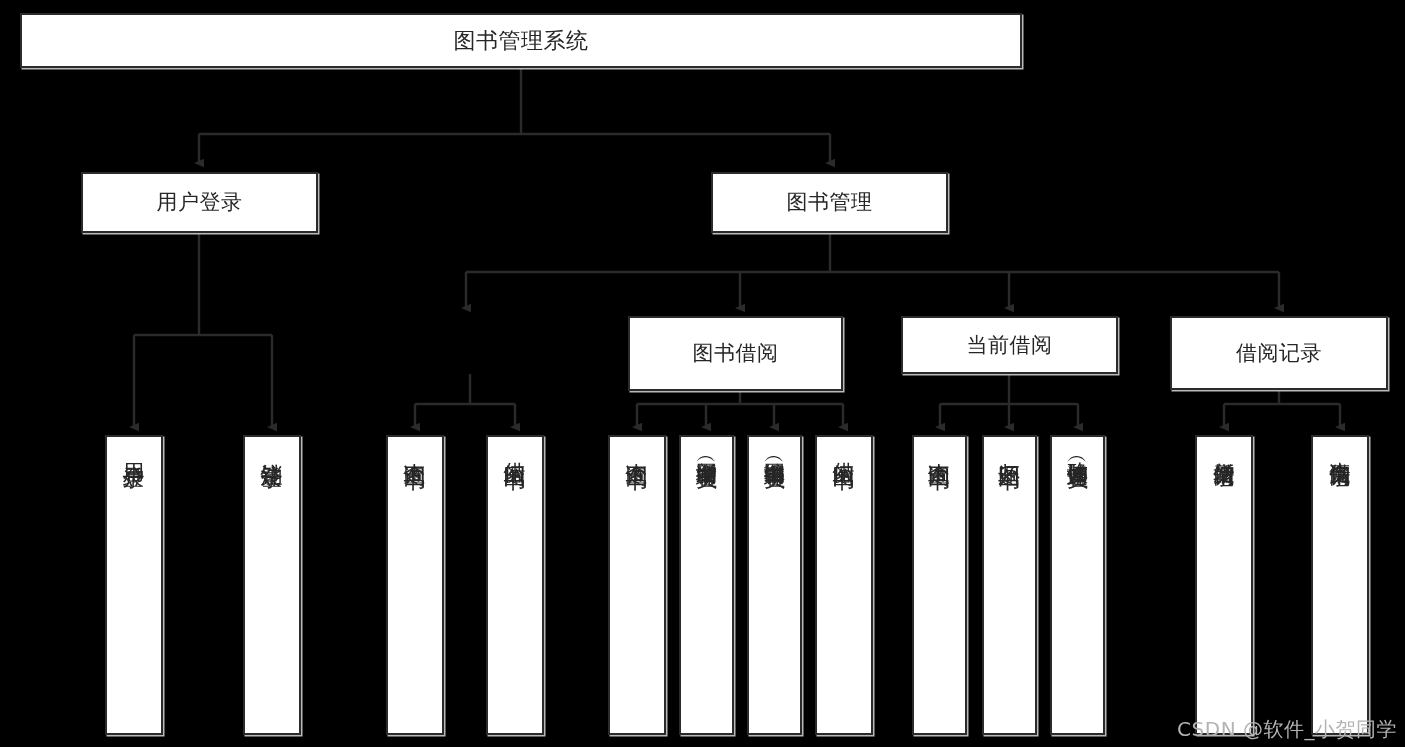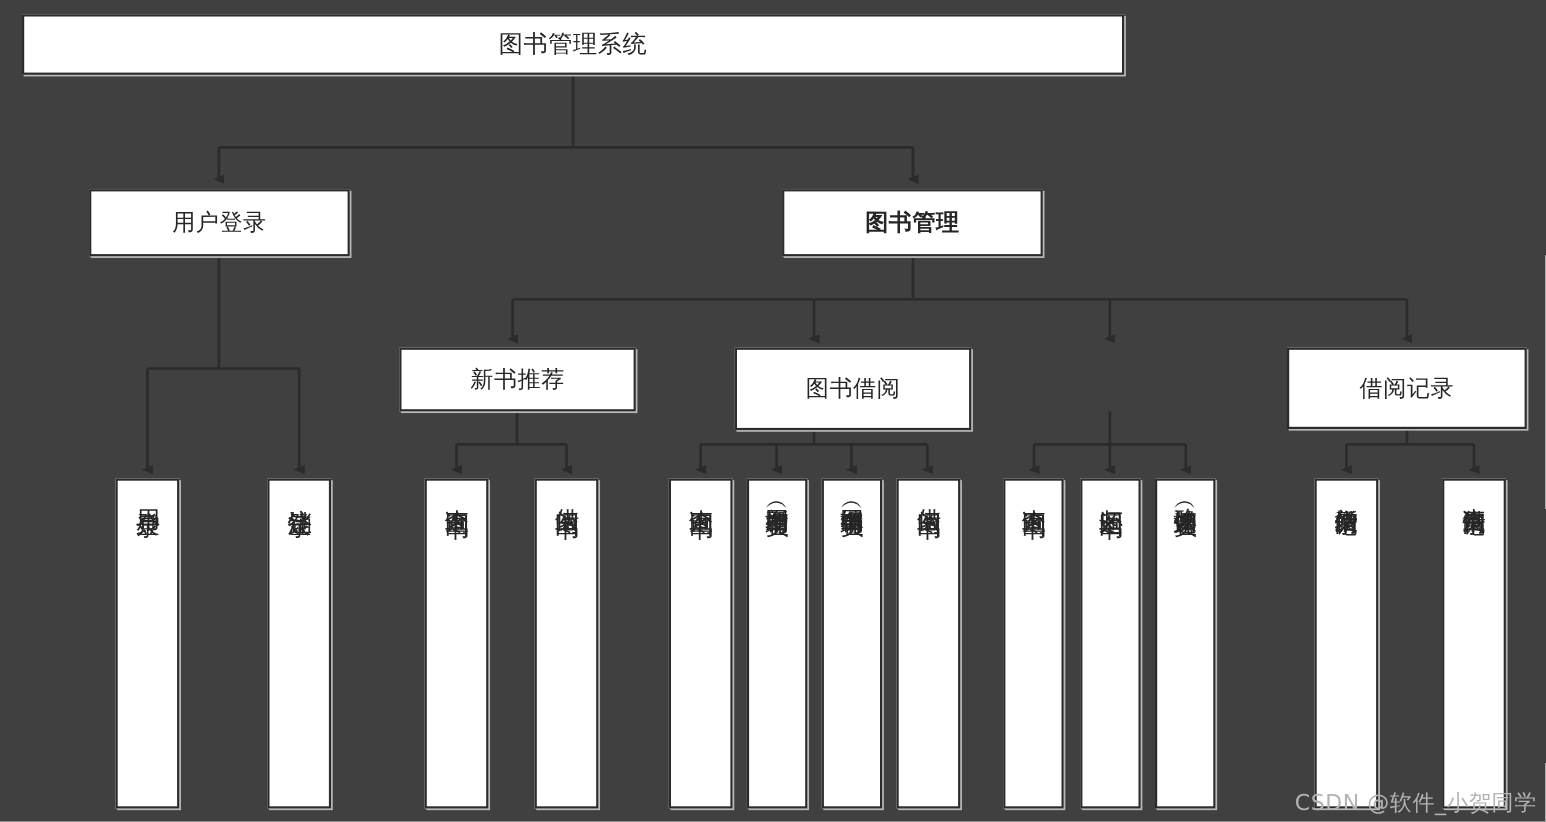--- a/index.html
+++ b/index.html
@@ -8,21 +8,21 @@
     padding: 0;
     background: #ffffff;
   }
   body {
     font-family: "DejaVu Sans", "Liberation Sans", sans-serif;
   }
   #diagram-root {
     position: relative;
     width: 1405px;
     height: 747px;
-    background: #404040;
+    background: #000000;
     overflow: hidden;
   }
   #edge-layer {
     position: absolute;
     left: 0;
     top: 0;
     width: 1405px;
     height: 747px;
     pointer-events: none;
   }
@@ -136,29 +136,29 @@
     </g>
   </svg>
 
   <div class="node horiz root" style="left:20px; top:13px; width:1002px; height:55px;">
     <span class="node-label">图书管理系统</span>
   </div>
 
   <div class="node horiz" style="left:81px; top:172px; width:237px; height:61px;">
     <span class="node-label">用户登录</span>
   </div>
-  <div class="node horiz" style="left:711px; top:172px; width:237px; height:61px;font-weight:bold;">
+  <div class="node horiz" style="left:711px; top:172px; width:237px; height:61px;">
     <span class="node-label">图书管理</span>
   </div>
 
-  <div class="node horiz" style="left:363px; top:316px; width:215px; height:58px;">
-    <span class="node-label">新书推荐</span>
-  </div>
-  <div class="node horiz" style="left:668px; top:316px; width:215px; height:75px;">
+  <div class="node horiz" style="left:628px; top:316px; width:215px; height:75px;">
     <span class="node-label">图书借阅</span>
+  </div>
+  <div class="node horiz" style="left:901px; top:316px; width:217px; height:58px;">
+    <span class="node-label">当前借阅</span>
   </div>
   <div class="node horiz" style="left:1170px; top:316px; width:218px; height:74px;">
     <span class="node-label">借阅记录</span>
   </div>
 
   <div class="node vert" style="left:105px; top:435px; width:58px; height:300px;">
     <span class="node-label">用户登录</span>
   </div>
   <div class="node vert" style="left:243px; top:435px; width:58px; height:300px;">
     <span class="node-label">注销登录</span>

